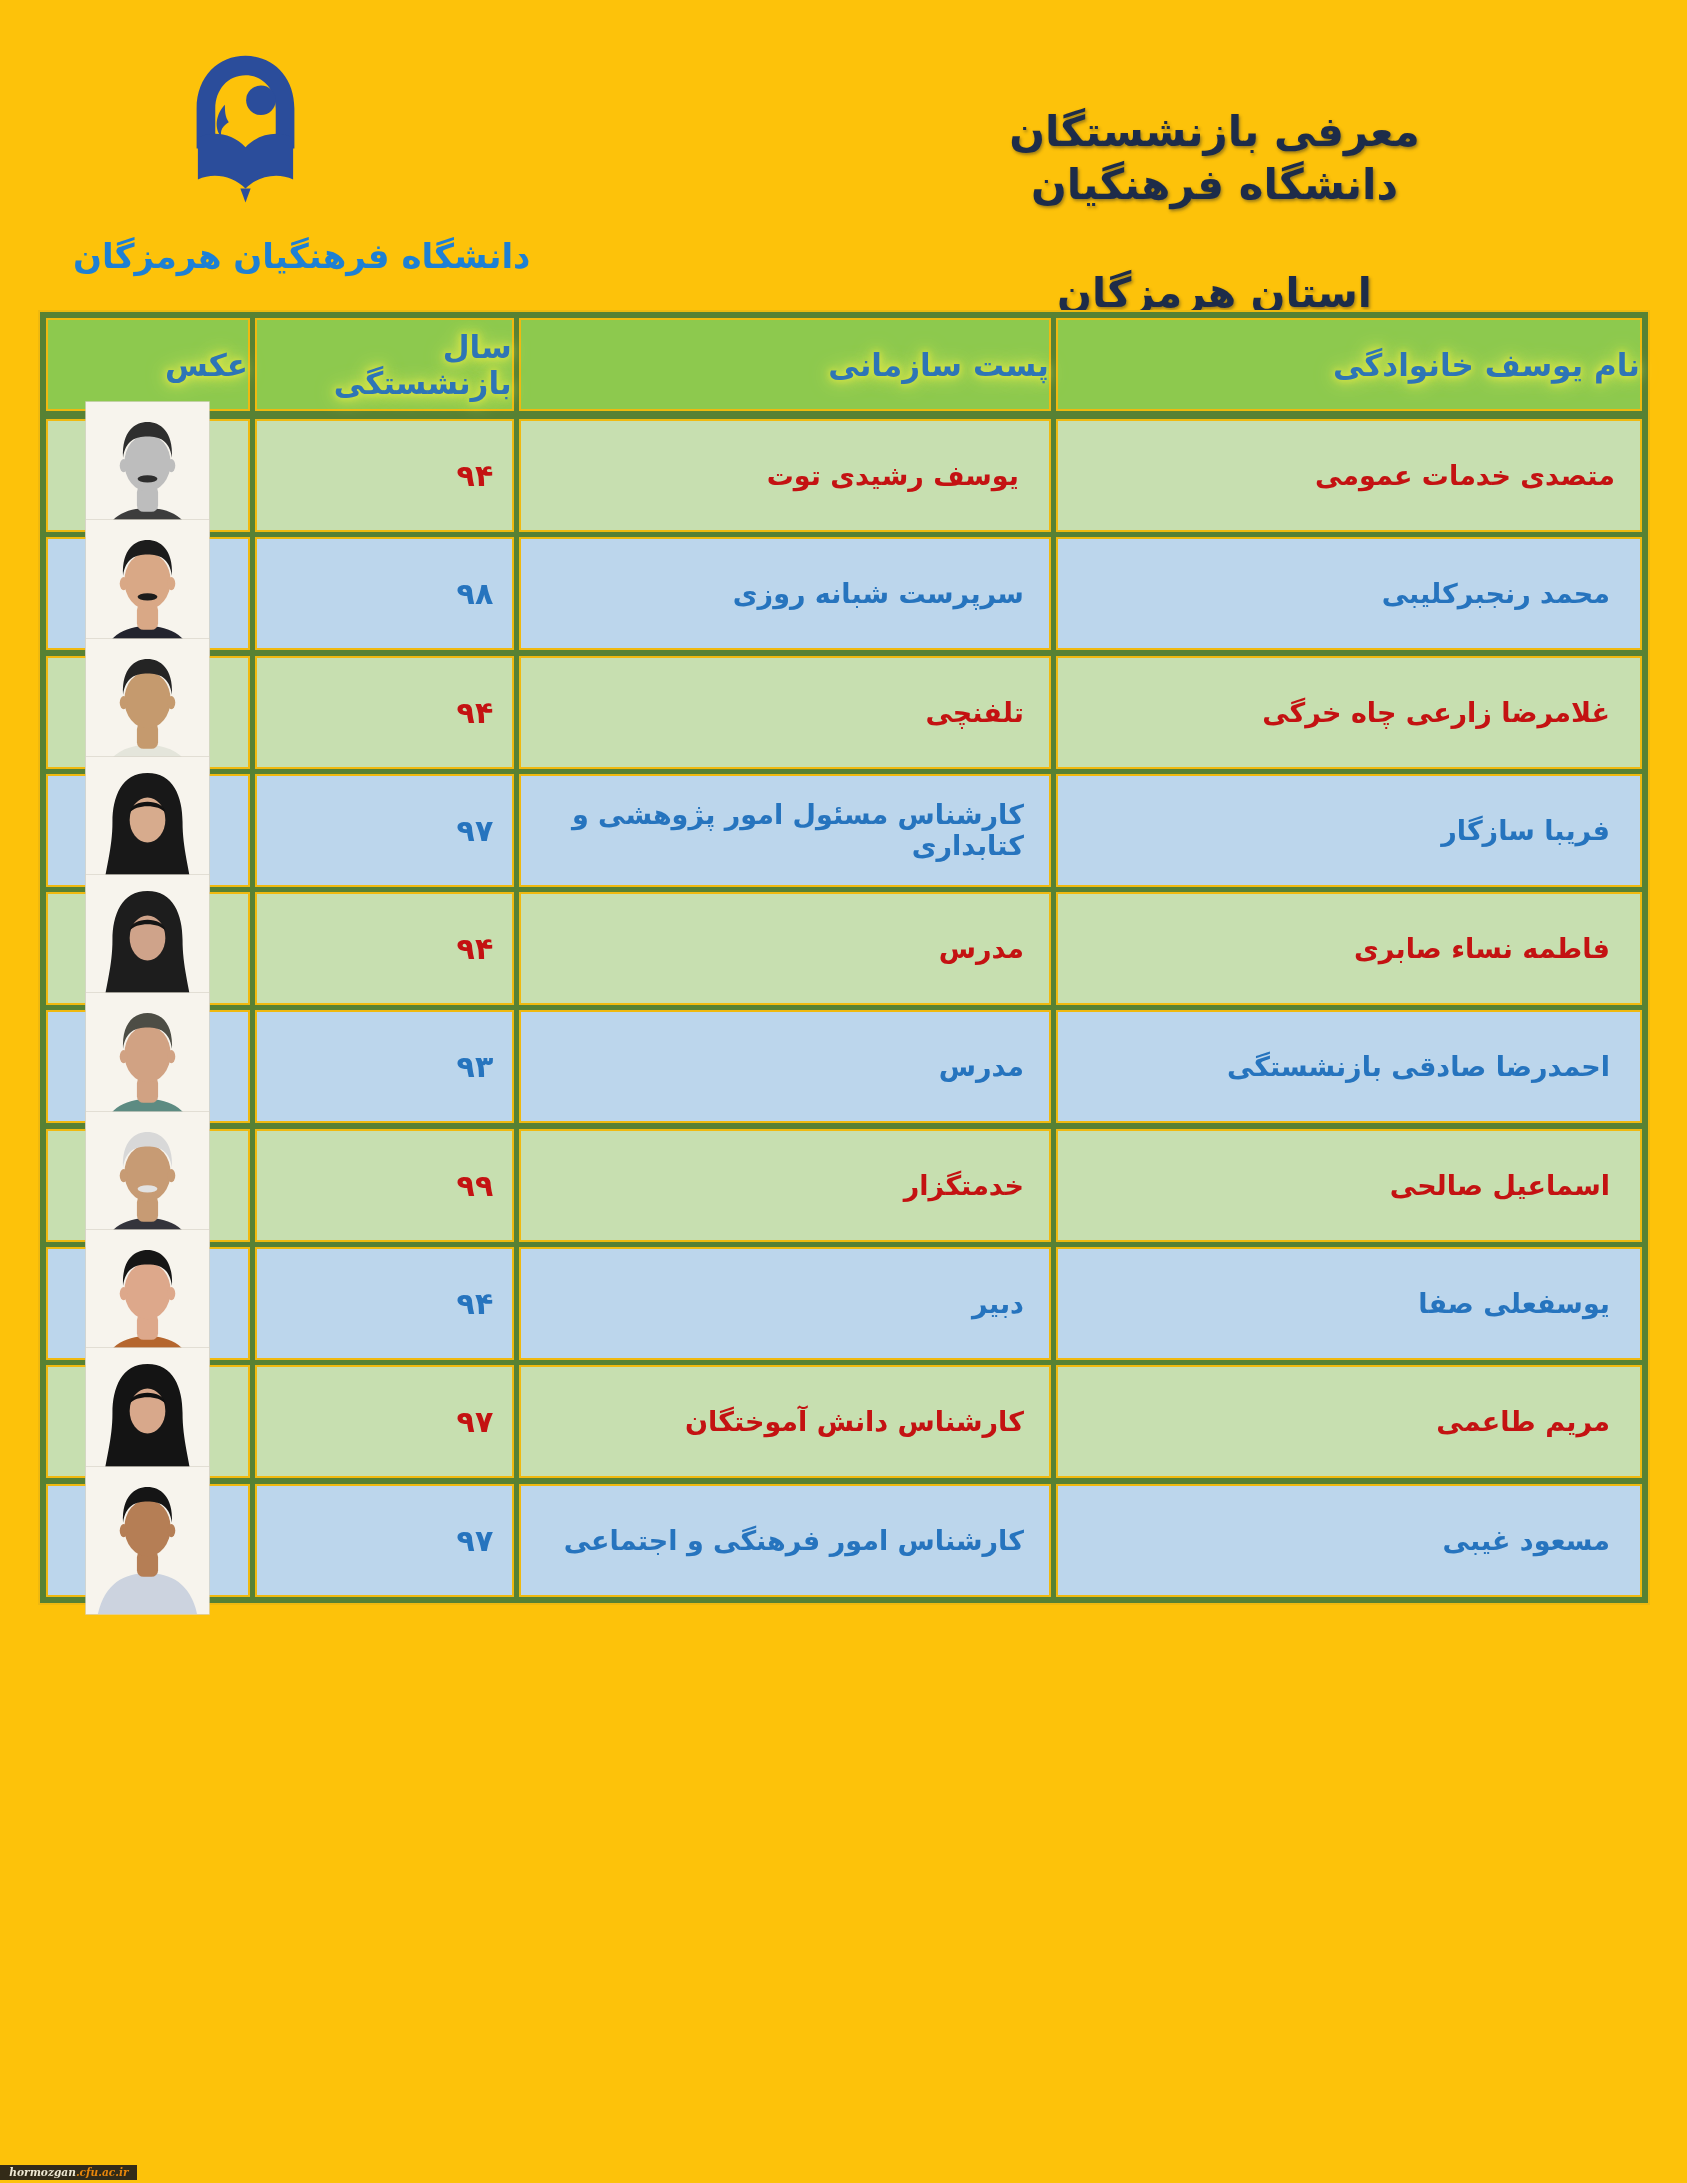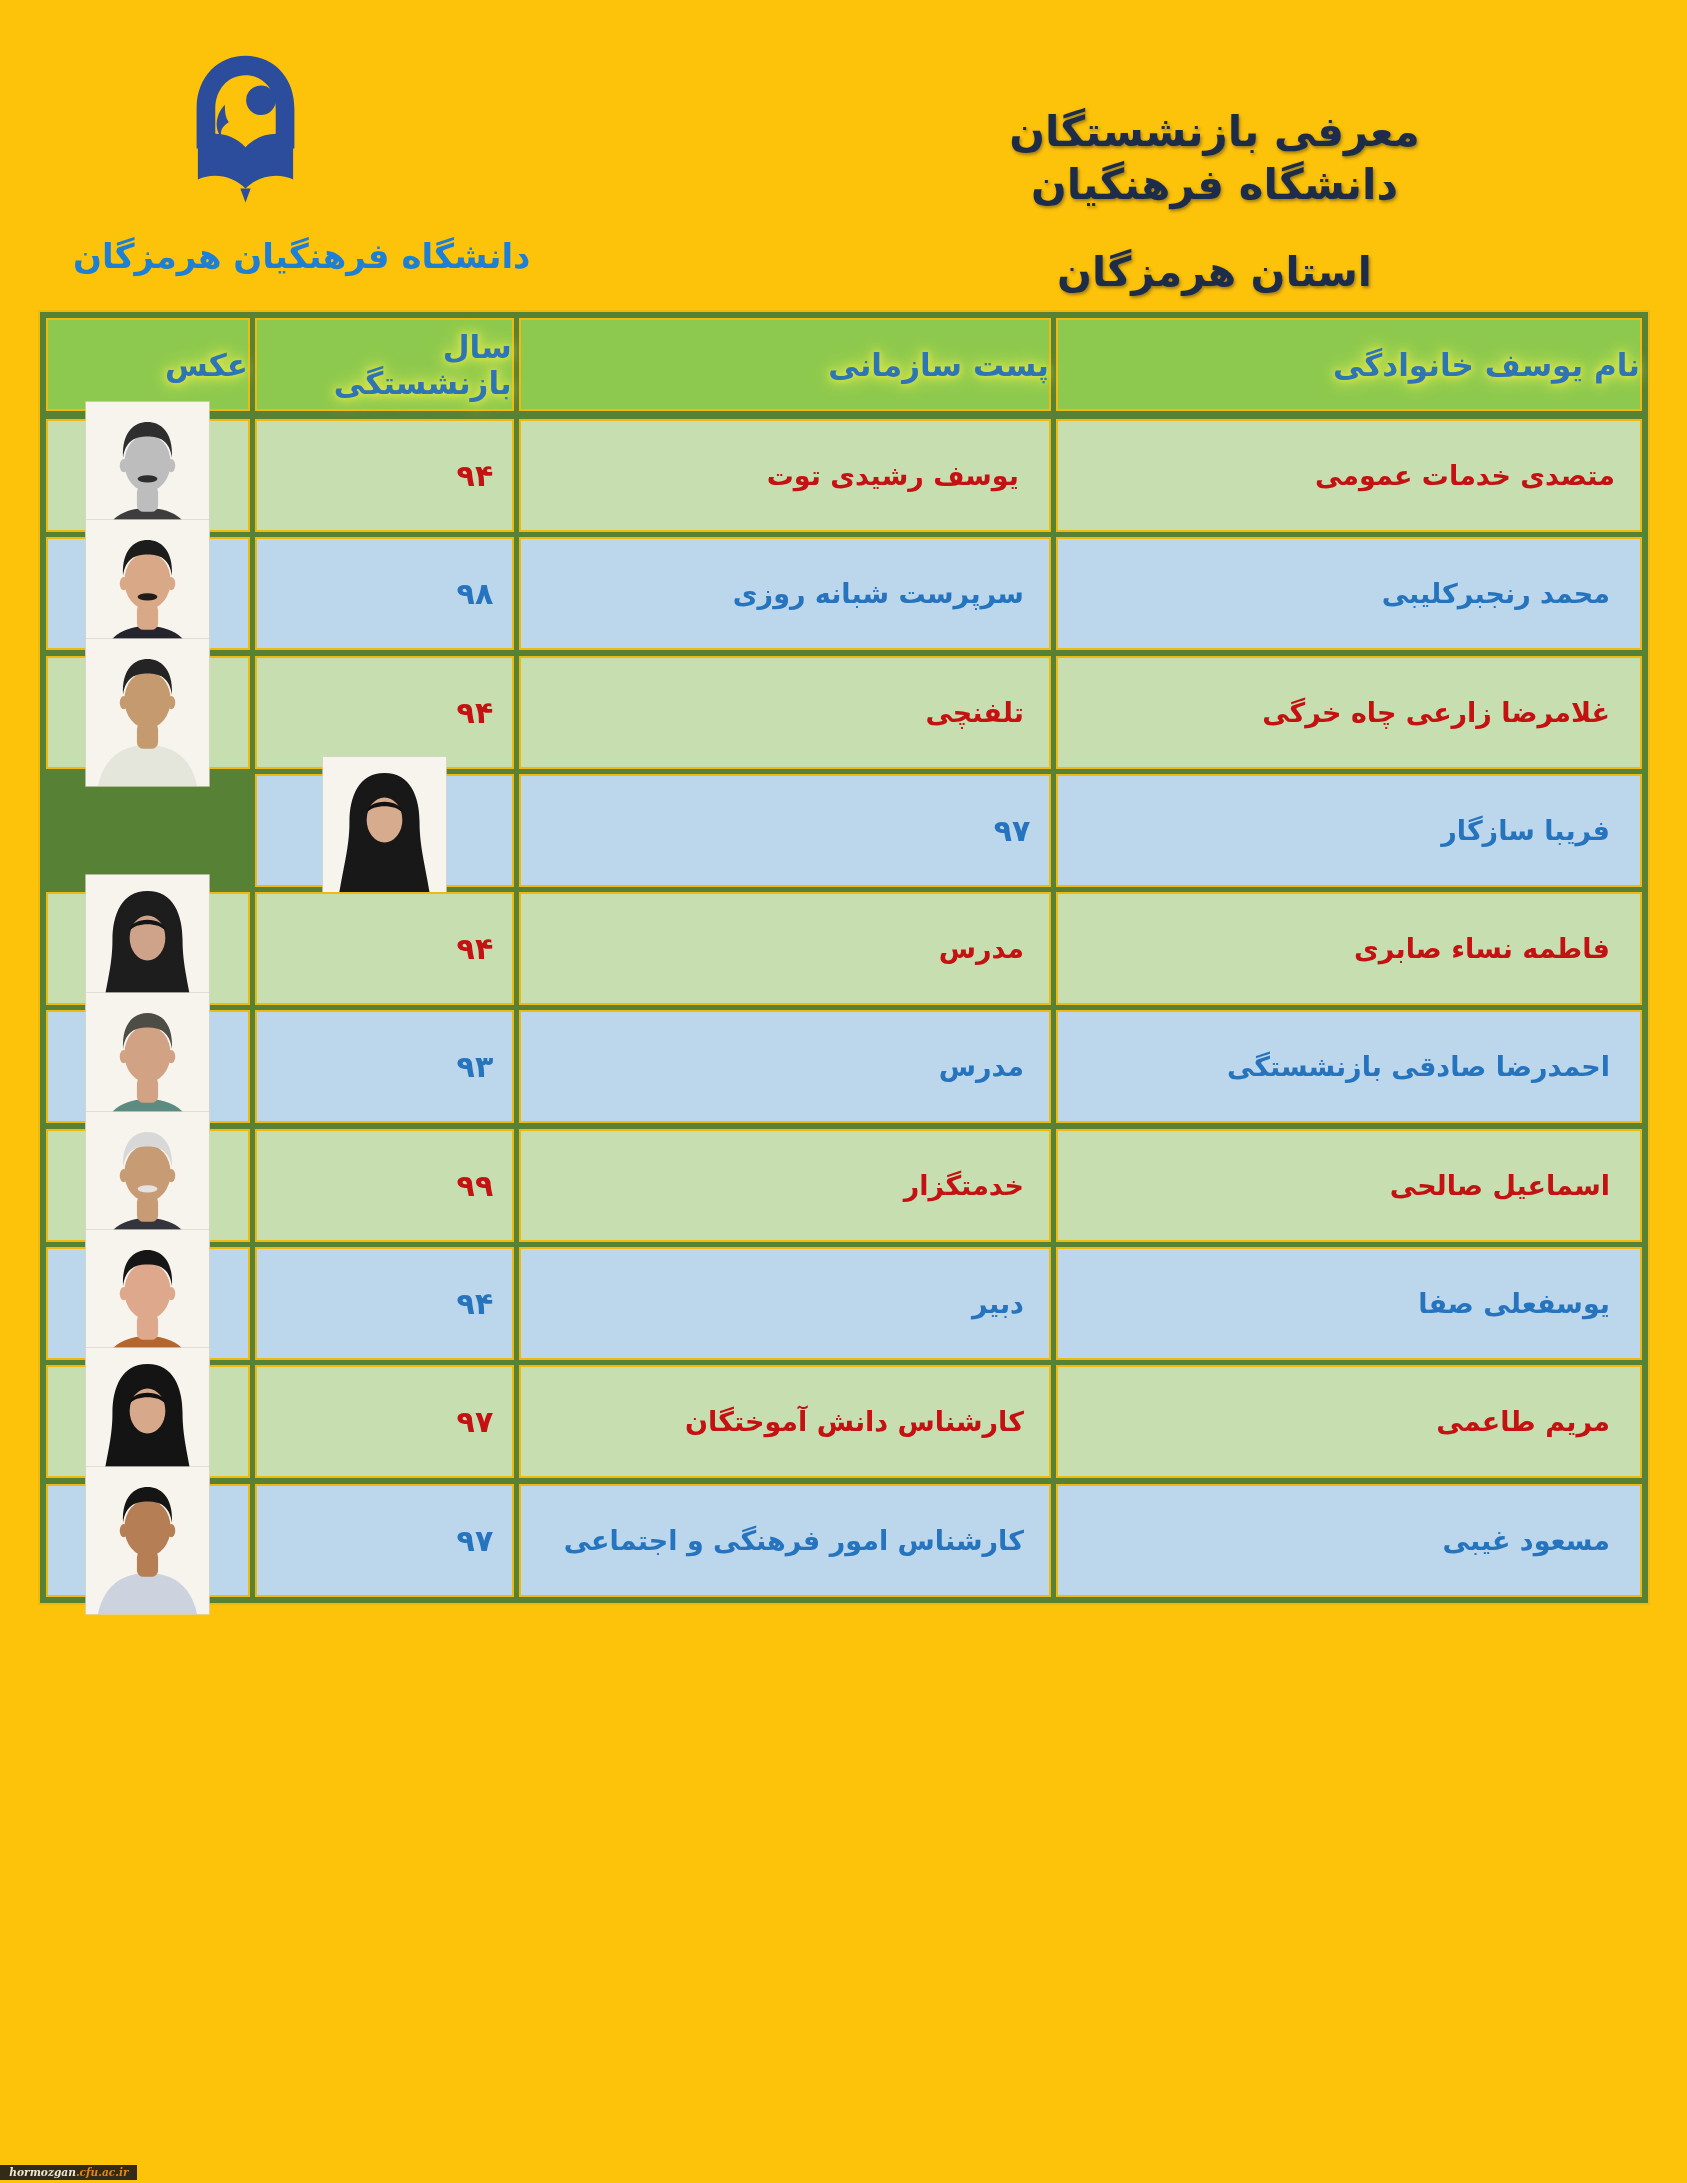--- a/index.html
+++ b/index.html
@@ -8,21 +8,21 @@
 
   
   .logo-block{position:absolute;left:73px;top:34px;width:344px;text-align:center;}
   .logo-block svg{width:155px;height:193px;display:inline-block;}
   .logo-caption{margin-top:6.6px;font-size:34px;font-weight:bold;color:var(--logo-caption,#1E80D4);white-space:nowrap;}
 
   .title-block{position:absolute;left:930px;top:106px;width:569px;text-align:center;
                color:var(--title-text,#1D2C49);font-weight:bold;
                text-shadow:1.3px 2px 3.3px rgba(40,40,40,.45);}
   .title-line1{font-size:42px;line-height:1.25;}
-  .title-line2{font-size:41px;margin-top:37px;}
+  .title-line2{font-size:41px;margin-top:58px;}
 
   
   .retiree-table{position:absolute;left:38px;top:310px;width:1612px;box-sizing:border-box;
                  background:var(--frame,#578134);border:2px solid var(--grid,#F0B90F);padding:6px;}
   .trow{display:grid;grid-template-columns:902fr 819fr 398fr 314fr;column-gap:5.3px;}
   .thead{margin-bottom:8px;}
   .drow{margin-bottom:5.3px;}
   .drow:last-child{margin-bottom:0;}
   .cell{border:2.6px solid var(--grid,#F0B90F);box-sizing:border-box;display:flex;align-items:center;}
   .hcell{height:93px;background:var(--header-bg,#8DC94E);
@@ -156,20 +156,23 @@
     <path d="M56 84 C54 44 74 30 93 30 C112 30 132 44 130 84 C126 58 112 52 93 52 C74 52 60 58 56 84 Z" fill="#242424"></path>
 
   </svg>
             </span>
           </div>
   </div>
         <div class="trow drow row-blue" dir="rtl">
     <div class="cell name-cell">
             <span>فریبا سازگار</span>
           </div>
+    <div class="cell post-cell">
+            <span>کارشناس مسئول امور پژوهشی و کتابداری</span>
+          </div>
     <div class="cell year-cell">
             <span>۹۷</span>
           </div>
     <div class="cell photo-cell">
             <span class="photo">
               <svg viewBox="0 0 186 222" xmlns="http://www.w3.org/2000/svg">
       <rect width="186" height="222" fill="#f7f4ed"></rect>
       <path d="M93 24 C54 24 40 60 40 98 C40 138 30 168 22 222 L164 222 C156 168 146 138 146 98 C146 60 132 24 93 24 Z" fill="#181818"></path>
       <ellipse cx="93" cy="95" rx="27" ry="34" fill="#d7ab8d"></ellipse>
       <path d="M66 84 C68 62 118 62 120 84 C110 71 76 71 66 84 Z" fill="#111111"></path>

